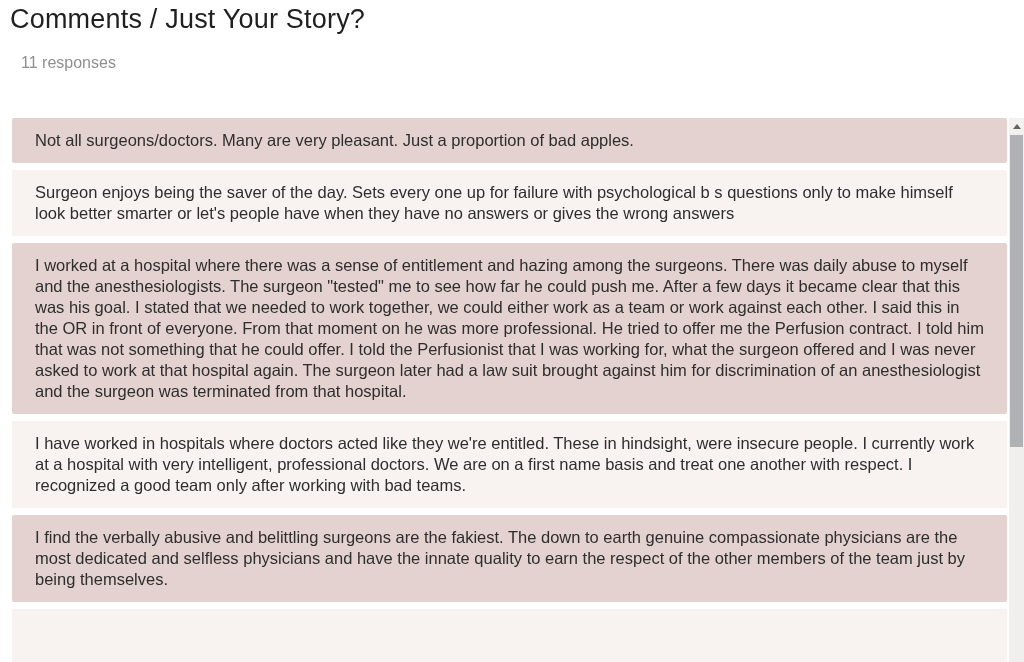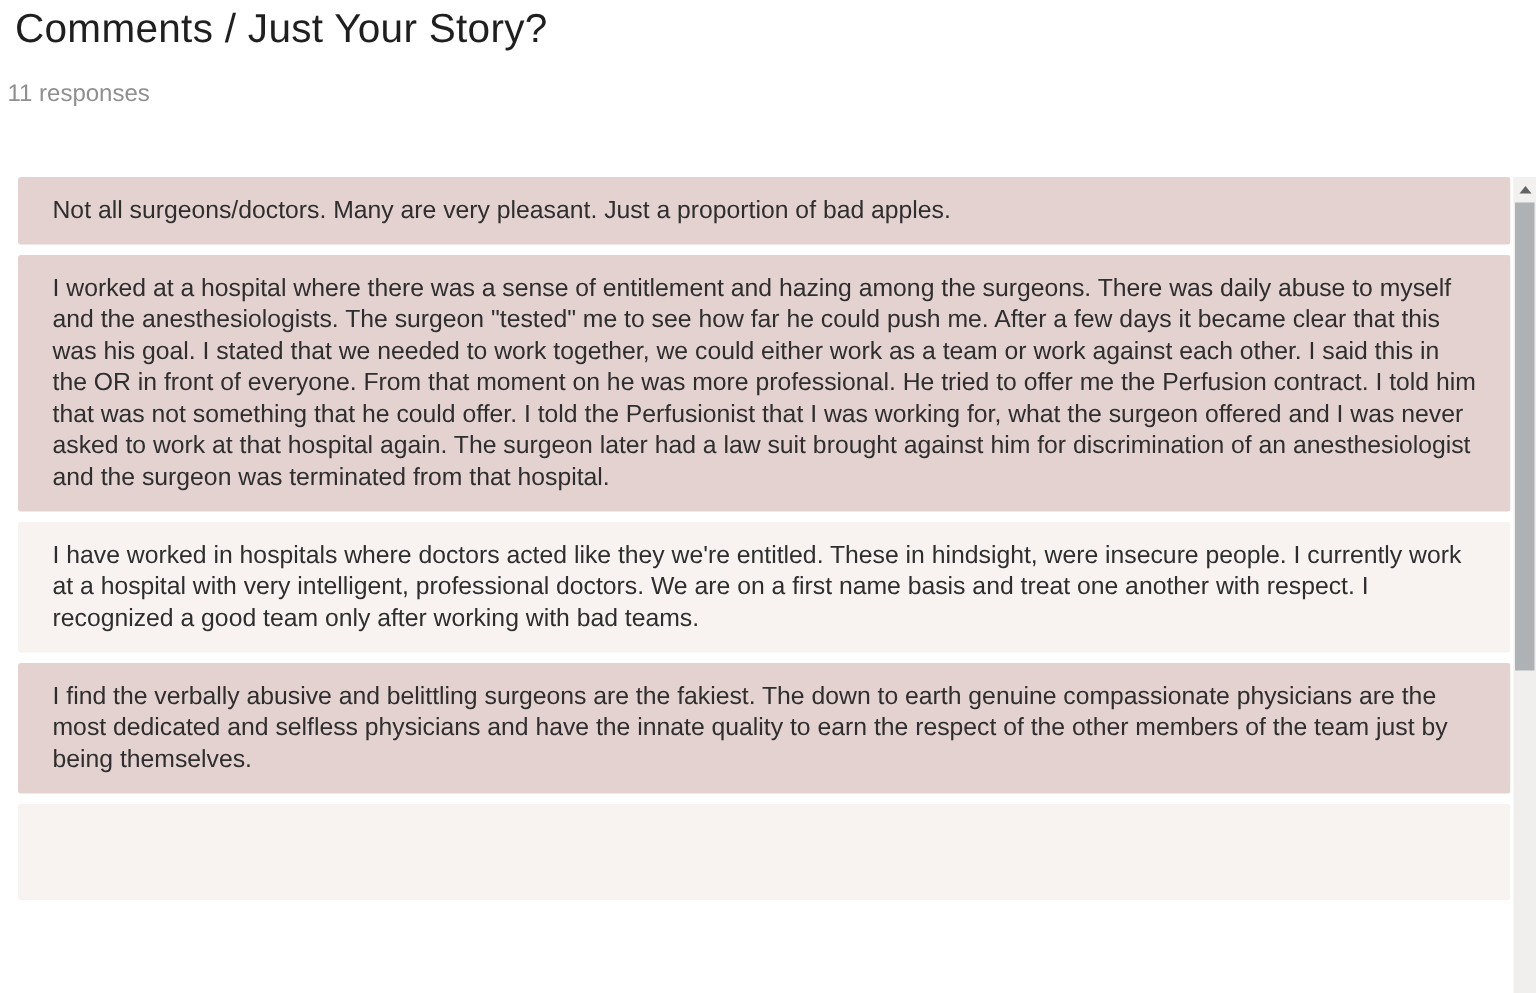--- a/index.html
+++ b/index.html
@@ -10,21 +10,21 @@
     overflow:hidden;
     position:relative;
   }
   .page-title {
     position:absolute; left:10px; top:4px;
     font-size:27px; font-weight:400; color:#1f1f1f;
     letter-spacing:0.2px;
     margin:0;
   }
   .response-count {
-    position:absolute; left:5px; top:54px;
+    position:absolute; left:21px; top:54px;
     font-size:16px; color:#8f8f8f;
   }
   .scroll-area {
     position:absolute; left:12px; top:118px;
     width:995px; height:544px;
     overflow:hidden;
   }
   .card {
     margin-bottom:7px;
     padding:12px 20px 12px 23px;
@@ -57,20 +57,21 @@
 </style>
 </head>
 <body>
 
 <h1 class="page-title">Comments / Just Your Story?</h1>
 
 <div class="response-count">11 responses</div>
 
 <div class="scroll-area">
     <div class="card" style="background: rgb(228, 210, 208); color: rgb(46, 46, 46);">Not all surgeons/doctors. Many are very pleasant. Just a proportion of bad apples.</div>
+    <div class="card" style="background: rgb(248, 243, 241); color: rgb(46, 46, 46);">Surgeon enjoys being the saver of the day. Sets every one up for failure with psychological b s questions only to make himself look better smarter or let's people have when they have no answers or gives the wrong answers</div>
     <div class="card" style="background: rgb(228, 210, 208); color: rgb(46, 46, 46);">I worked at a hospital where there was a sense of entitlement and hazing among the surgeons. There was daily abuse to myself and the anesthesiologists. The surgeon "tested" me to see how far he could push me. After a few days it became clear that this was his goal. I stated that we needed to work together, we could either work as a team or work against each other. I said this in the OR in front of everyone. From that moment on he was more professional. He tried to offer me the Perfusion contract. I told him that was not something that he could offer. I told the Perfusionist that I was working for, what the surgeon offered and I was never asked to work at that hospital again. The surgeon later had a law suit brought against him for discrimination of an anesthesiologist and the surgeon was terminated from that hospital.</div>
     <div class="card" style="background: rgb(248, 243, 241); color: rgb(46, 46, 46);">I have worked in hospitals where doctors acted like they we're entitled. These in hindsight, were insecure people. I currently work at a hospital with very intelligent, professional doctors. We are on a first name basis and treat one another with respect. I recognized a good team only after working with bad teams.</div>
     <div class="card" style="background: rgb(228, 210, 208); color: rgb(46, 46, 46);">I find the verbally abusive and belittling surgeons are the fakiest. The down to earth genuine compassionate physicians are the most dedicated and selfless physicians and have the innate quality to earn the respect of the other members of the team just by being themselves.</div>
     <div class="card" style="background: rgb(248, 243, 241); color: rgb(46, 46, 46); min-height: 40px;"></div>
   </div>
 
 <div class="scrollbar">
   <div class="scroll-up-btn">
     <span class="scroll-up-icon"></span>
   </div>

